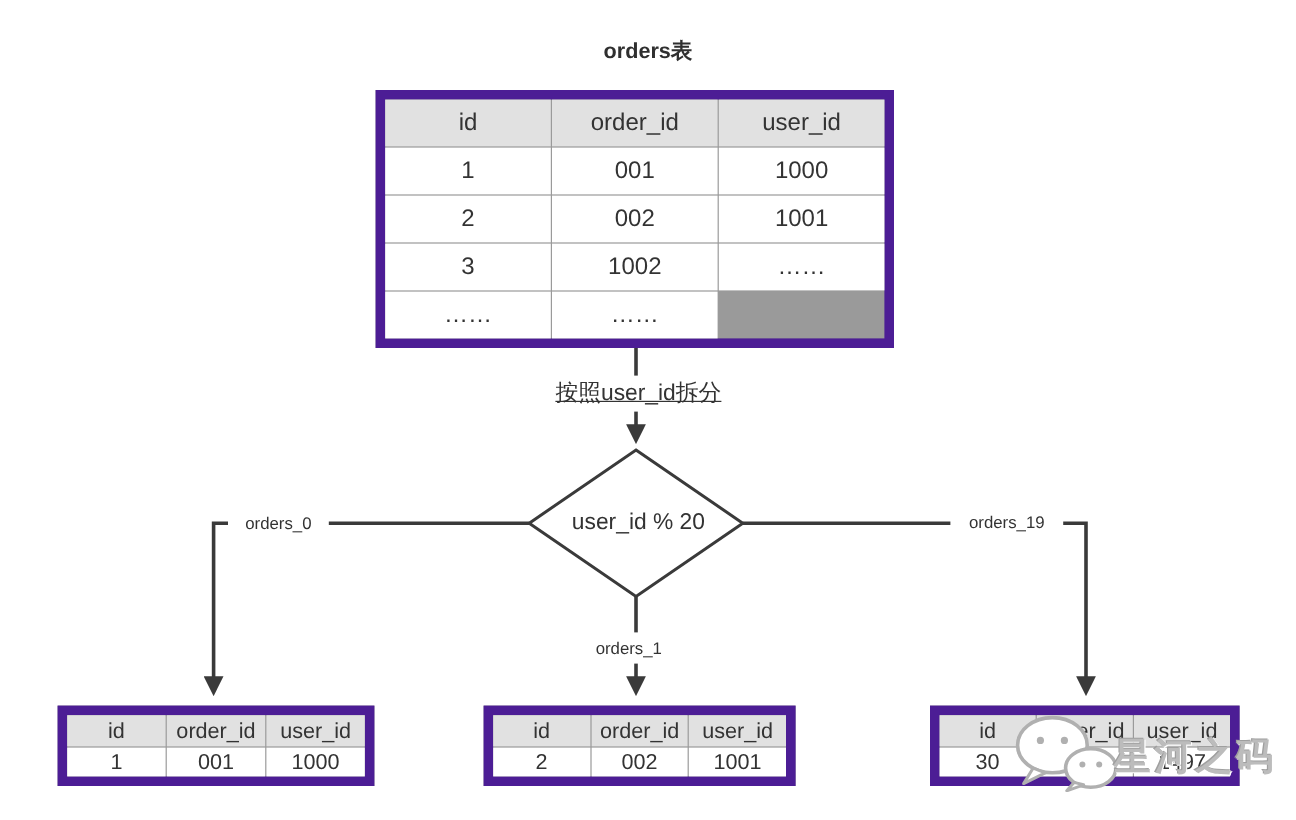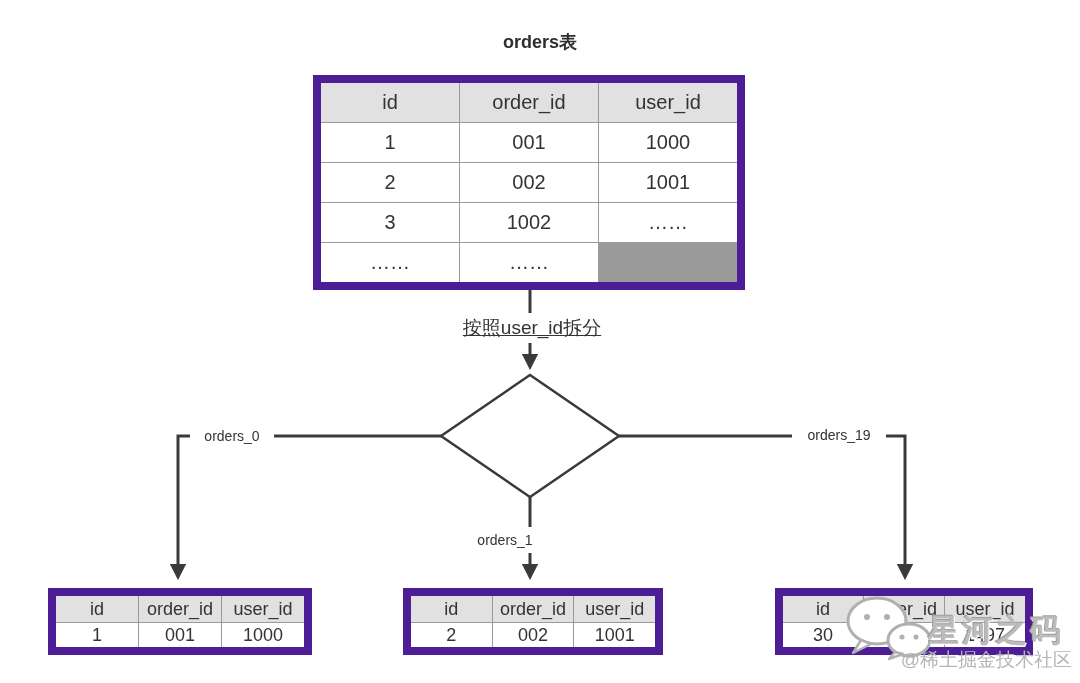--- a/index.html
+++ b/index.html
@@ -34,21 +34,21 @@
   .shard-19{ left:775px; top:588px; width:258px; }
 
   
   .lbl {
     position:absolute; z-index:2; background:#ffffff; text-align:center;
     font-size:14px; color:#333; line-height:26px; white-space:nowrap;
   }
   .lbl-split { left:436px; top:313px; width:192px; height:30px; line-height:30px; font-size:19px;text-decoration:underline; }
   .lbl-cond  { left:452px; top:423px; width:160px; background:transparent; font-size:19px; }
   .lbl-b0  { left:190px; top:423px; width:84px; }
-  .lbl-b1  { left:460px; top:527px; width:90px; }
+  .lbl-b1  { left:479px; top:527px; width:90px; }
   .lbl-b19 { left:792px; top:422px; width:94px; }
 
   
   .wm-icon { position:absolute; left:843px; top:596px; width:94px; height:64px; z-index:3; }
   .wm-name {
     position:absolute; left:928px; top:610px; z-index:3; font-size:31px;
     letter-spacing:3px; color:#bcbcbc; font-weight:bold;
     text-shadow:-1px -1px 0 #9f9f9f, 1px 1px 0 #ffffff;
   }
   .wm-handle { position:absolute; right:8px; top:647px; z-index:3; font-size:19px; color:#b5b5b5; }
@@ -84,20 +84,21 @@
     <div class="td">002</div>
     <div class="td">1001</div>
     <div class="td">3</div>
     <div class="td">1002</div>
     <div class="td">……</div>
     <div class="td">……</div>
     <div class="td">……</div>
   </div>
 
   <div class="lbl lbl-split">按照user_id拆分</div>
+  <div class="lbl lbl-cond">user_id % 20</div>
   <div class="lbl lbl-b0">orders_0</div>
   <div class="lbl lbl-b1">orders_1</div>
   <div class="lbl lbl-b19">orders_19</div>
 
   <div class="tbl shard-tbl shard-0">
     <div class="td th">id</div>
     <div class="td th">order_id</div>
     <div class="td th">user_id</div>
     <div class="td">1</div>
     <div class="td">001</div>
@@ -126,15 +127,14 @@
     <ellipse cx="34" cy="25" rx="29" ry="23" fill="#ffffff" stroke="#b0b0b0" stroke-width="3"></ellipse>
     <path d="M18 44 L10 57 L28 48 Z" fill="#ffffff" stroke="#b0b0b0" stroke-width="2.5" stroke-linejoin="round"></path>
     <circle cx="24" cy="21" r="3" fill="#b0b0b0"></circle>
     <circle cx="44" cy="21" r="3" fill="#b0b0b0"></circle>
     <ellipse cx="66" cy="44" rx="21" ry="16" fill="#ffffff" stroke="#b0b0b0" stroke-width="3"></ellipse>
     <path d="M52 56 L46 63 L60 58 Z" fill="#ffffff" stroke="#b0b0b0" stroke-width="2.5" stroke-linejoin="round"></path>
     <circle cx="59" cy="41" r="2.5" fill="#b0b0b0"></circle>
     <circle cx="73" cy="41" r="2.5" fill="#b0b0b0"></circle>
   </svg>
   <div class="wm-name">星河之码</div>
-  <div class="wm-handle">@稀土掘金技术社区</div>
 
 </div>
 
 </body></html>

